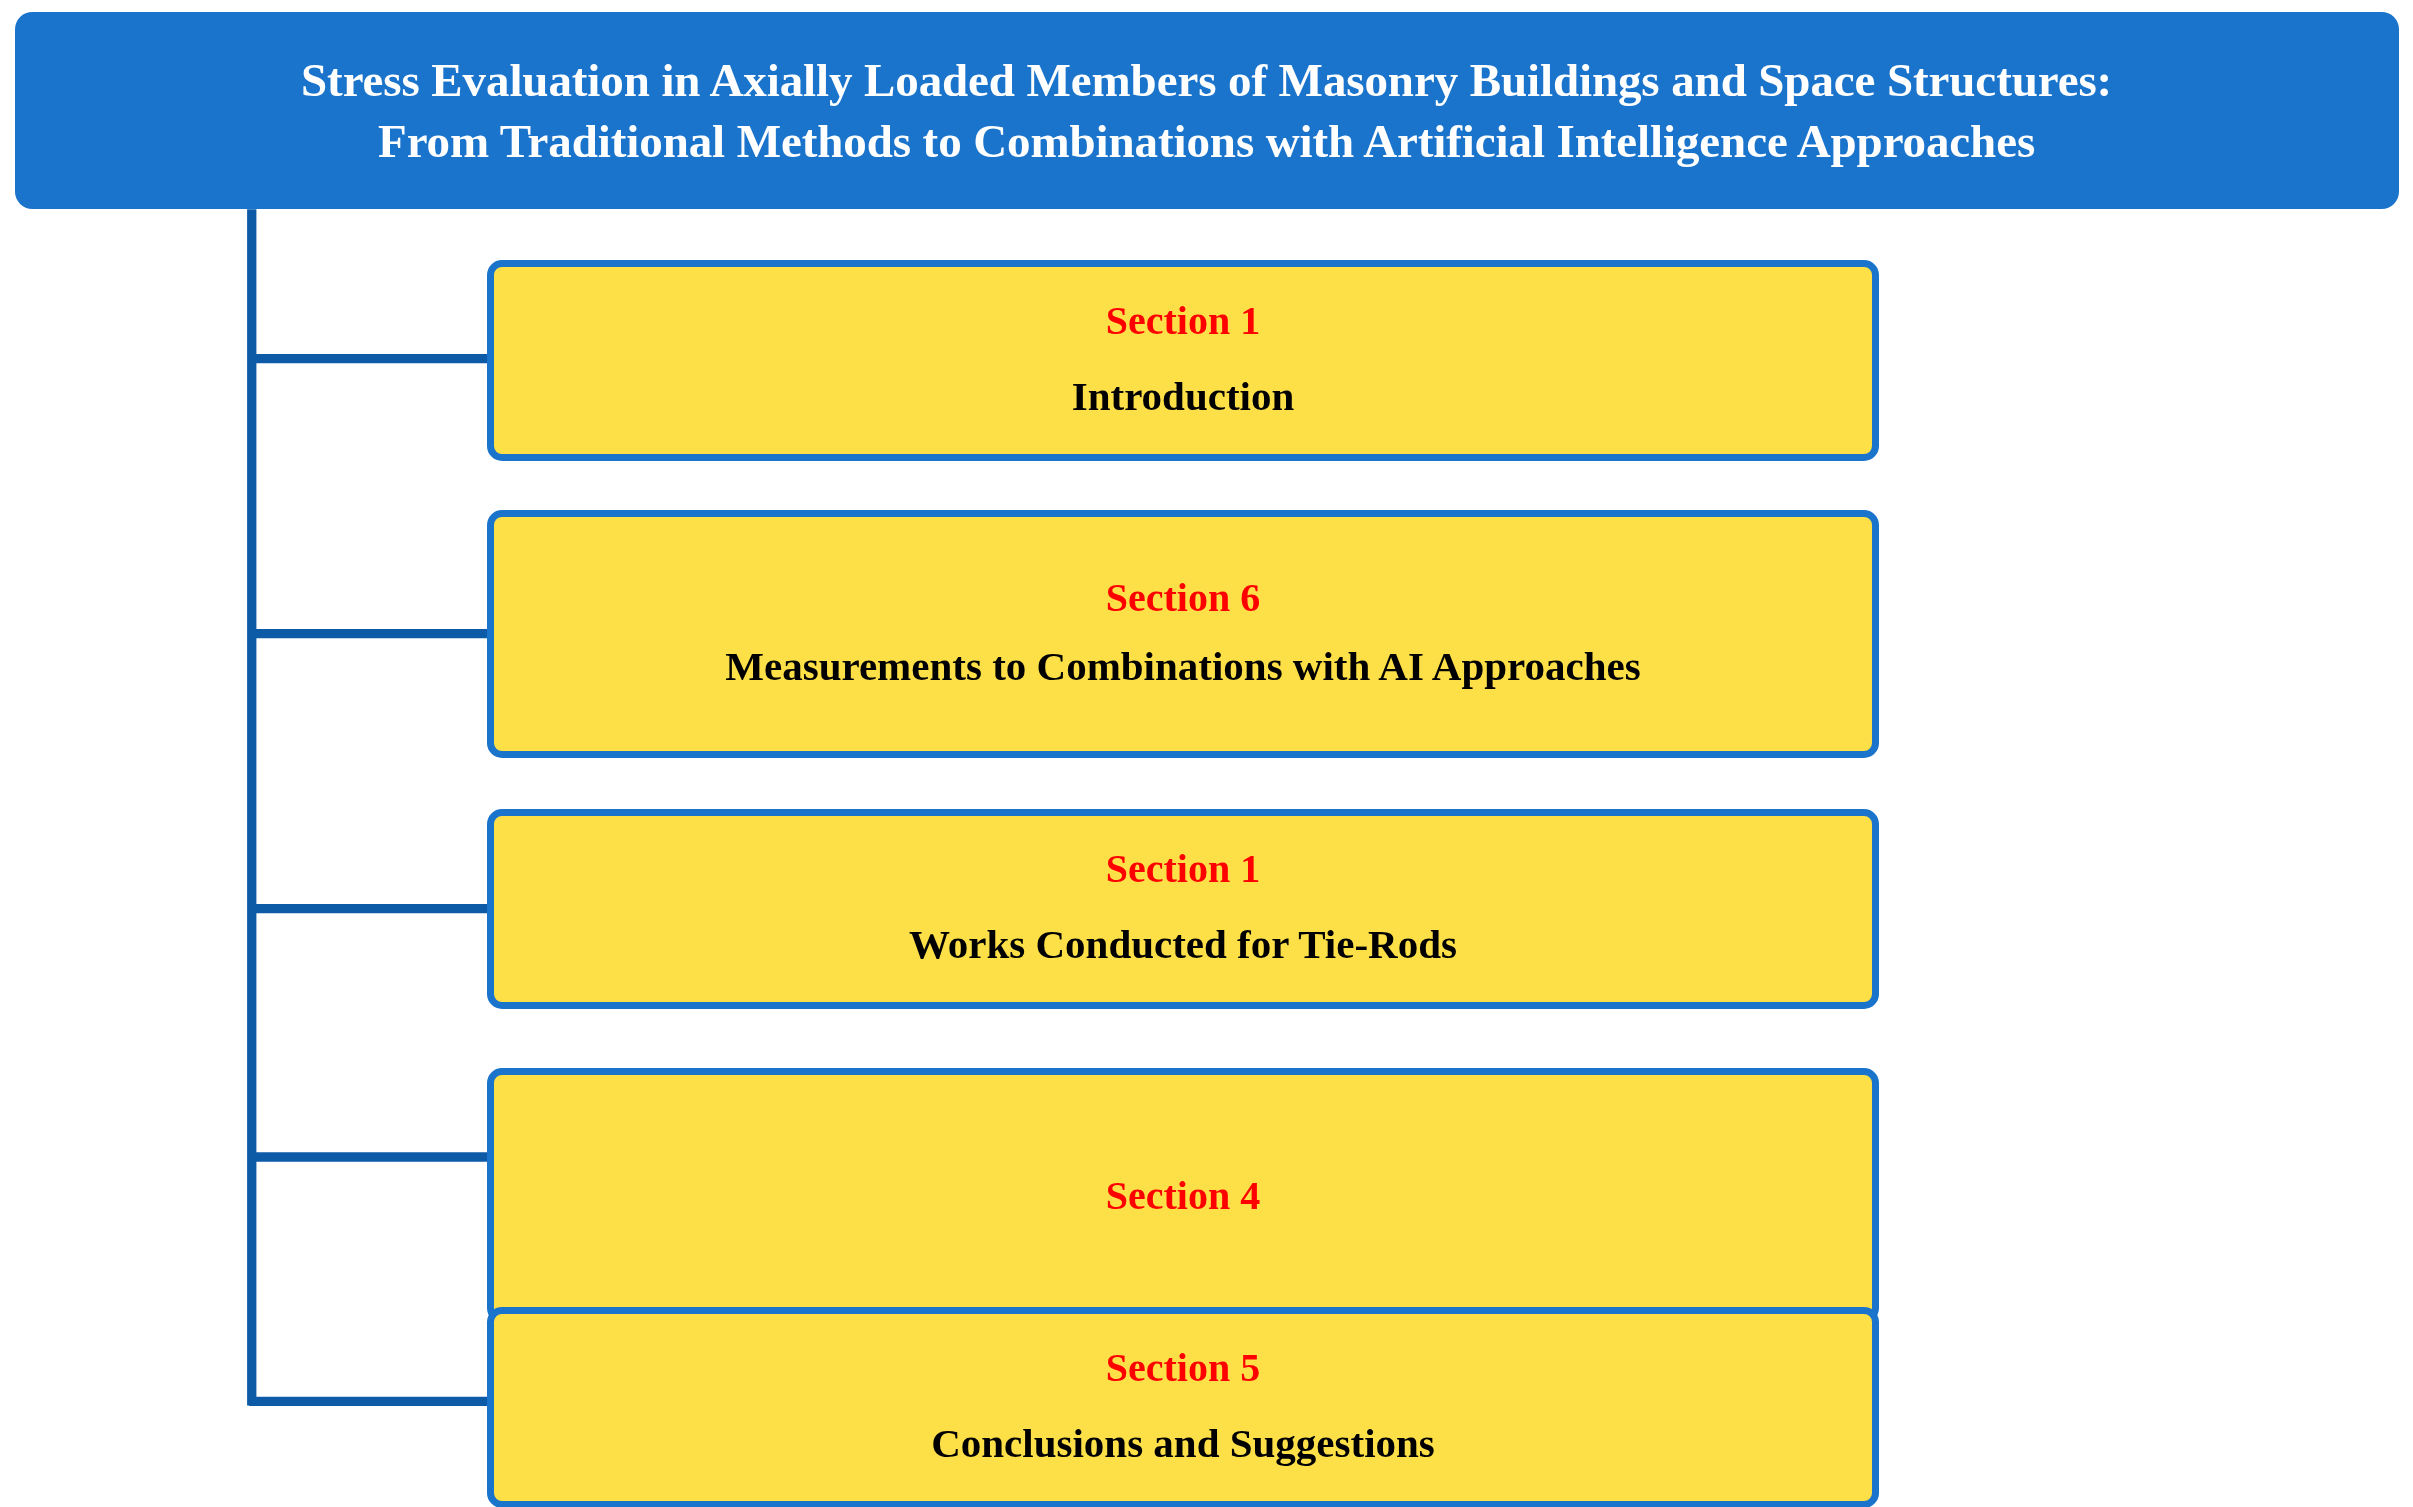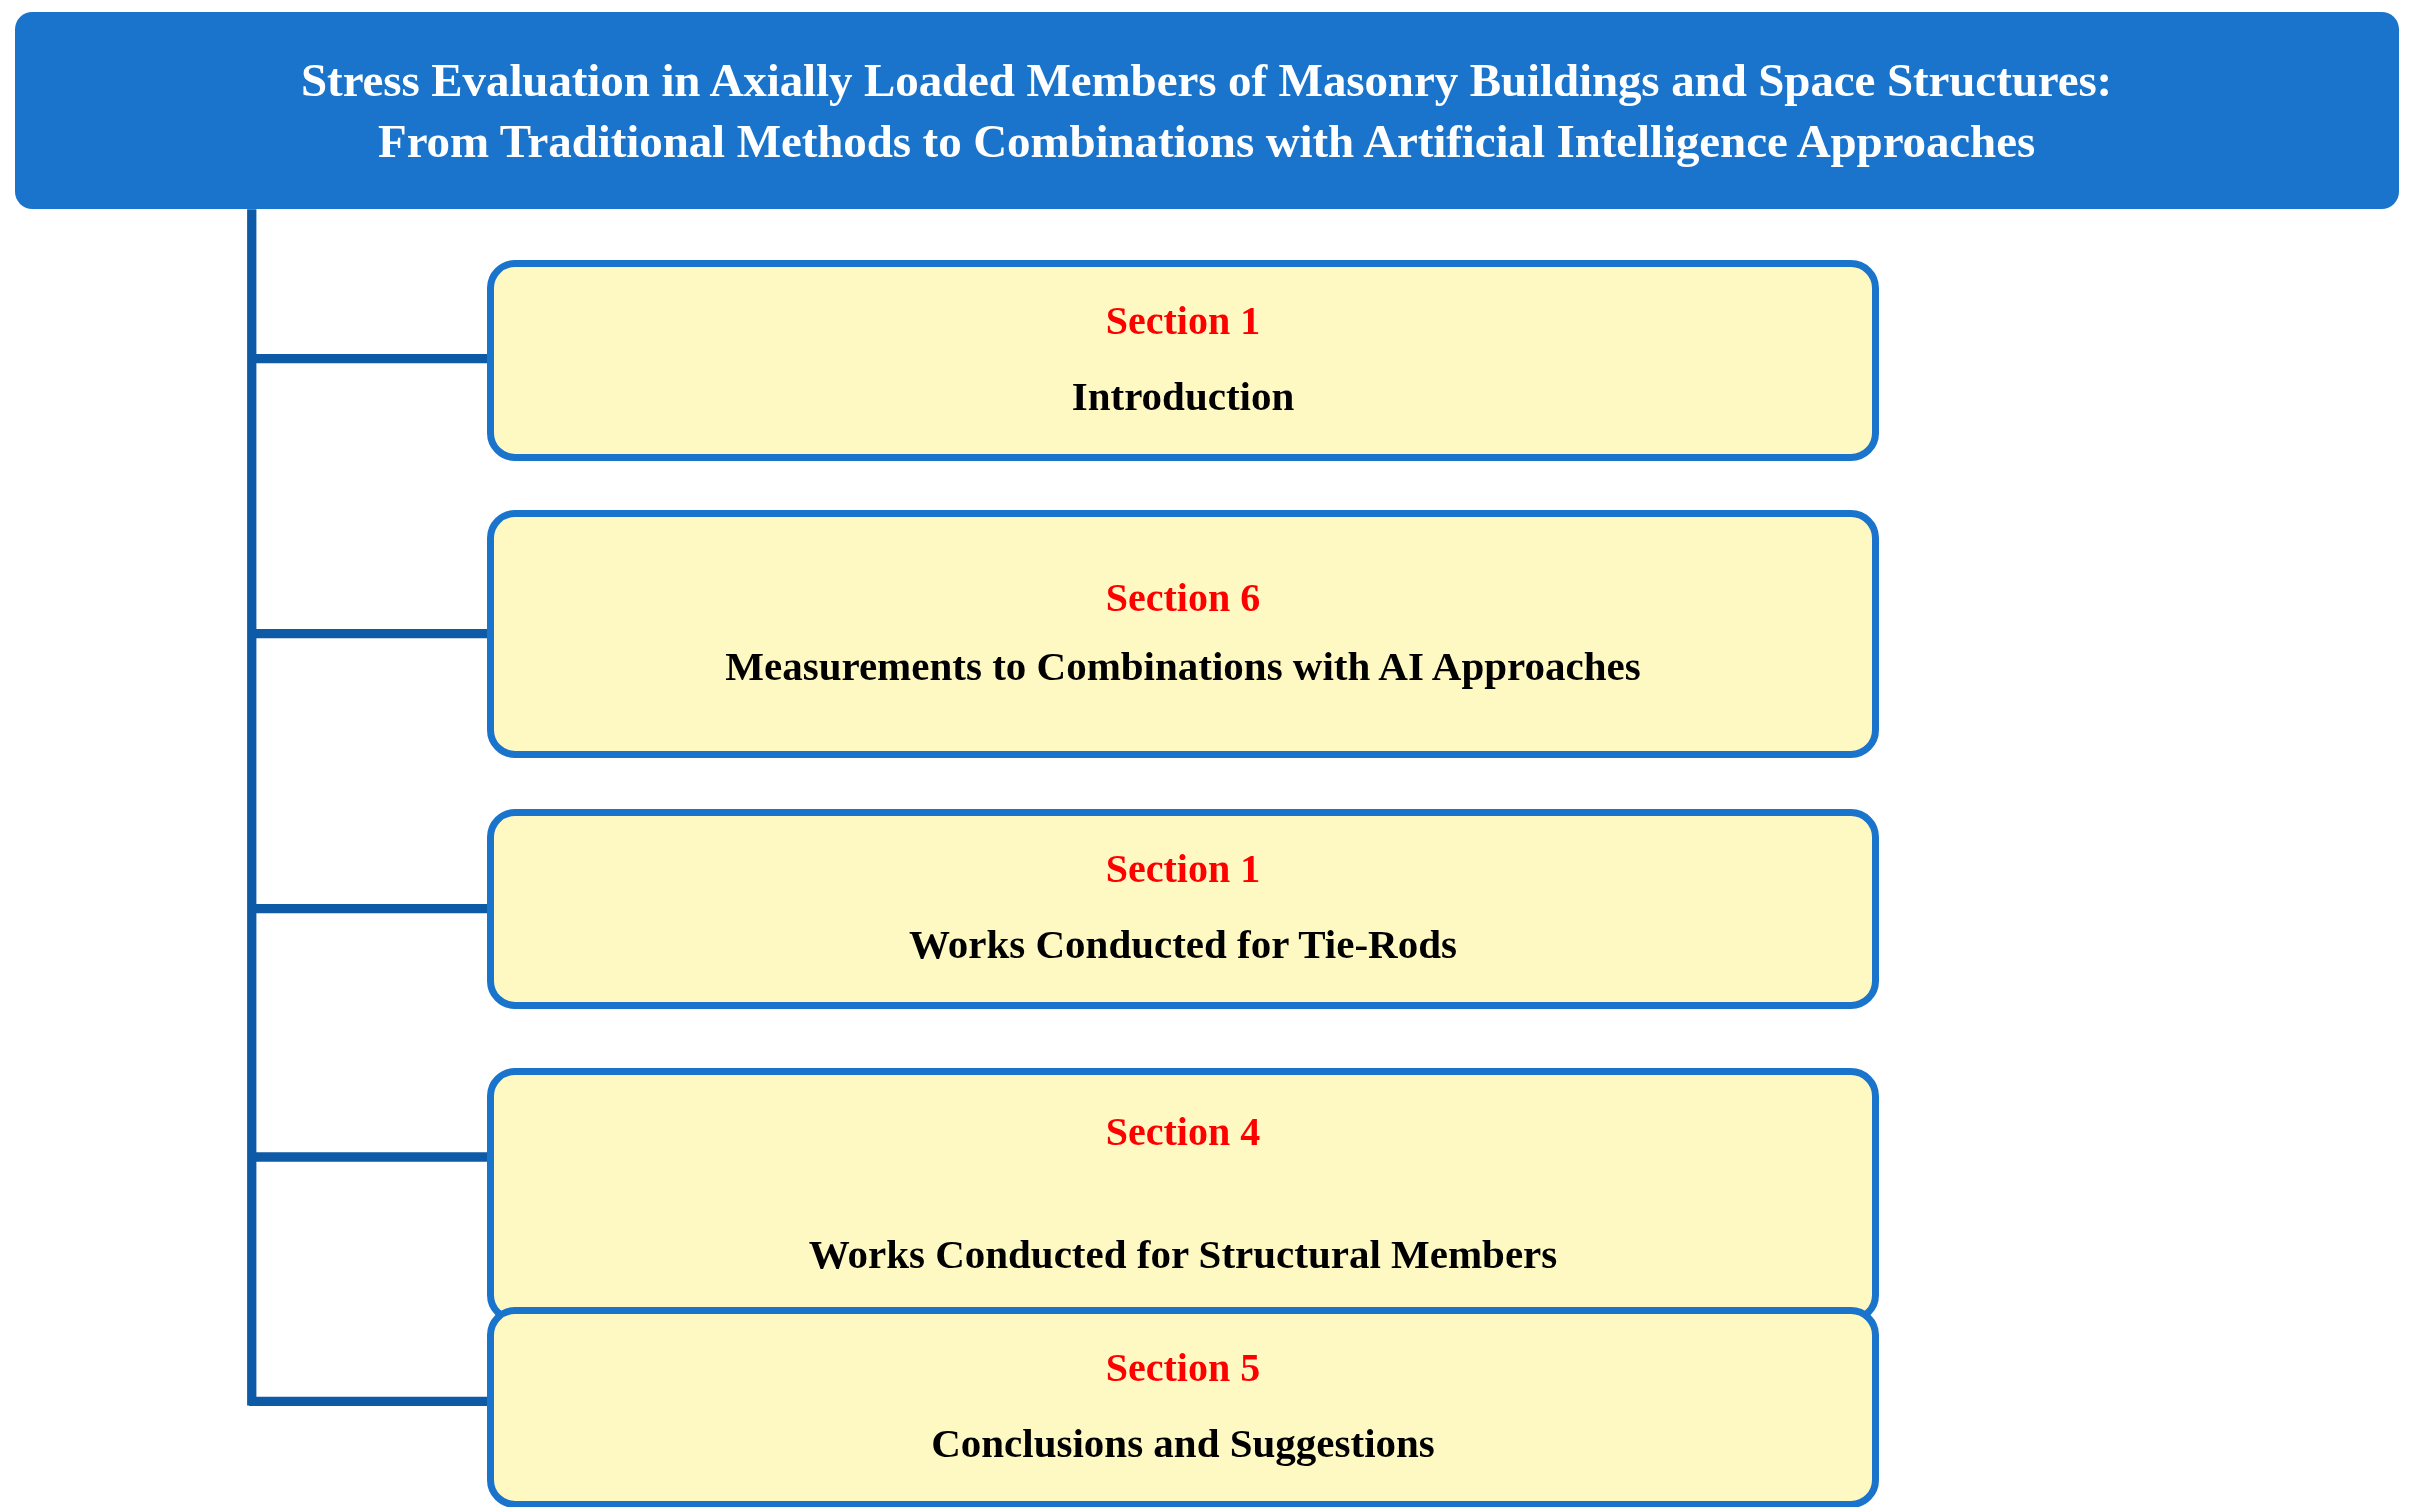--- a/index.html
+++ b/index.html
@@ -53,23 +53,23 @@
     width: 2413px;
     height: 1507px;
     pointer-events: none;
   }
 
   
   .section-box {
     position: absolute;
     left: 487px;
     width: 1392px;
-    background: #fef9c3;
+    background: #fde047;
     border: 7.3px solid #1a74cc;
-    border-radius: 28px;
+    border-radius: 15px;
     box-sizing: border-box;
     display: flex;
     flex-direction: column;
     align-items: center;
     justify-content: center;
   }
   .section-heading {
     color: #ff0000;
     font-weight: bold;
     font-size: 40px;
@@ -134,23 +134,20 @@
 
   <div class="section-box box-3">
     <div class="section-heading">Section 1</div>
     <div class="section-body">
       <span class="body-line">Works Conducted for Tie-Rods</span>
     </div>
   </div>
 
   <div class="section-box box-4">
     <div class="section-heading">Section 4</div>
-    <div class="section-body">
-      <span class="body-line">Works Conducted for Structural Members</span>
-    </div>
   </div>
 
   <div class="section-box box-5">
     <div class="section-heading">Section 5</div>
     <div class="section-body">
       <span class="body-line">Conclusions and Suggestions</span>
     </div>
   </div>
 
 </div>

